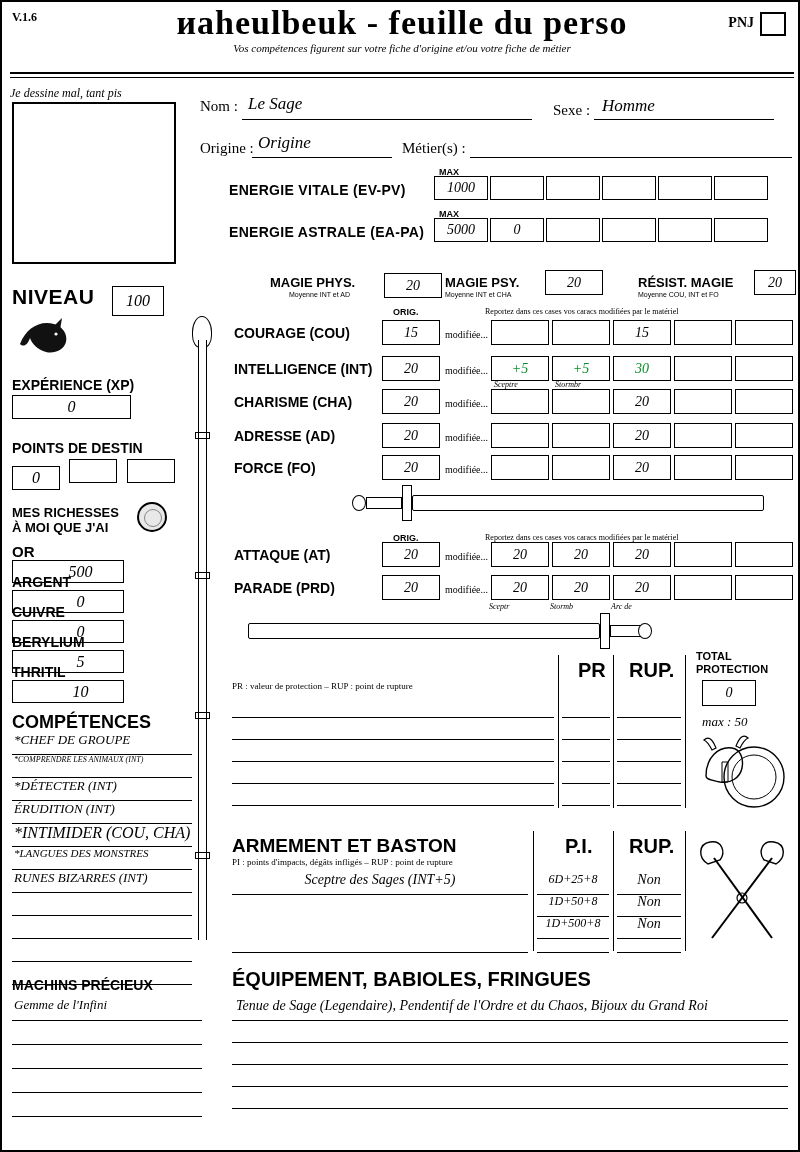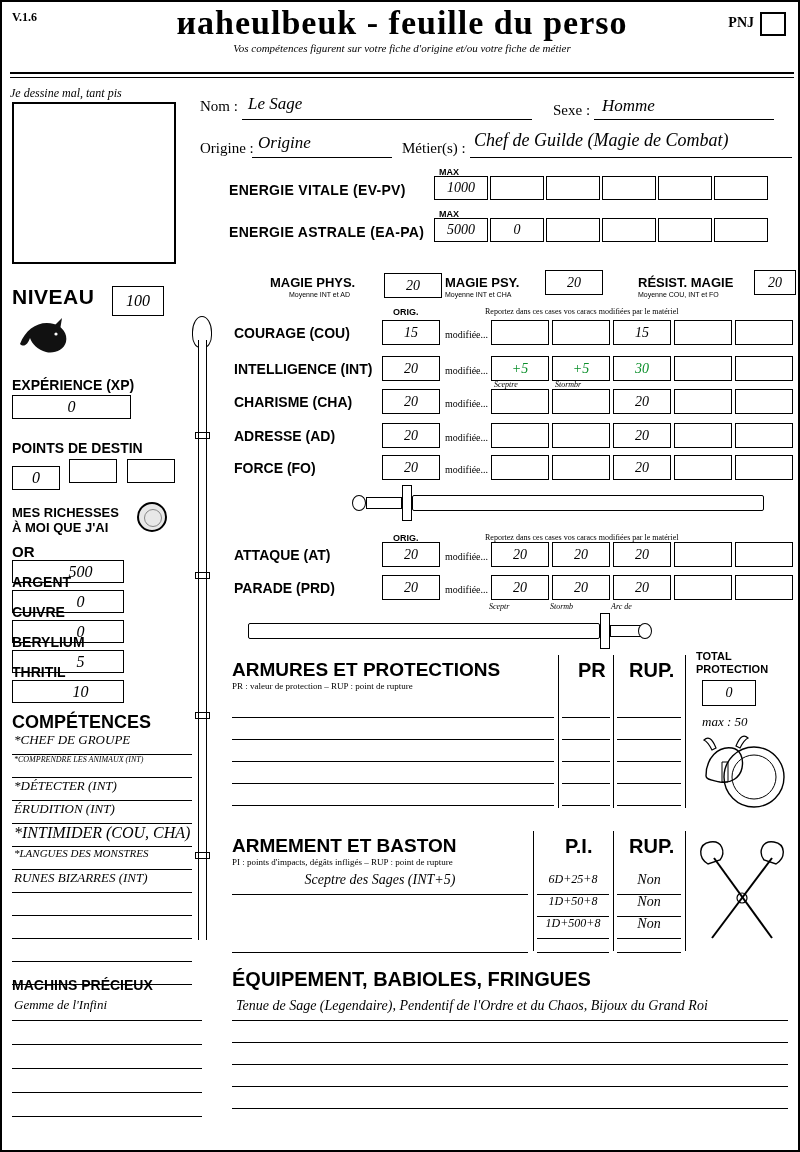--- a/index.html
+++ b/index.html
@@ -139,21 +139,20 @@
   <div class="fld-lbl" style="left:551px;top:100px;">Sexe :</div>
   <div class="line" style="left:592px;top:117px;width:180px;"></div>
   <div class="hwline" style="left:600px;top:94px;">Homme</div>
 
   <div class="fld-lbl" style="left:198px;top:138px;">Origine :</div>
   <div class="line" style="left:250px;top:155px;width:140px;"></div>
   <div class="hwline" style="left:256px;top:131px;">Origine</div>
 
   <div class="fld-lbl" style="left:400px;top:138px;">Métier(s) :</div>
   <div class="line" style="left:468px;top:155px;width:322px;"></div>
-  <div class="hwline" style="left:472px;top:128px;font-size:18px;">Chef de Guilde  (Magie de Combat)</div>
 
   <div class="en-lbl" style="left:227px;top:180px;">ENERGIE VITALE (EV-PV)</div>
   <div class="maxcap" style="left:437px;top:165px;">MAX</div>
   <div class="ebox" style="left:432px;top:174px;width:52px;">
       <span>1000</span>
     </div>
   <div class="ebox" style="left:488px;top:174px;width:52px;">
       <span></span>
     </div>
   <div class="ebox" style="left:544px;top:174px;width:52px;"></div>
@@ -455,21 +454,20 @@
 
   <div class="staff">
     <div class="knob"></div>
     <div class="shaft"></div>
     <div class="band" style="top:120px;"></div>
     <div class="band" style="top:260px;"></div>
     <div class="band" style="top:400px;"></div>
     <div class="band" style="top:540px;"></div>
   </div>
 
-  <div class="sec-title" style="left:230px;top:657px;">ARMURES ET PROTECTIONS</div>
   <div class="sec-sub" style="left:230px;top:679px;">PR : valeur de protection – RUP : point de rupture</div>
   <div class="col-h" style="left:576px;top:657px;">PR</div>
   <div class="col-h" style="left:627px;top:657px;">RUP.</div>
   <div class="vline" style="left:556px;top:653px;height:153px;"></div>
   <div class="vline" style="left:611px;top:653px;height:153px;"></div>
   <div class="vline" style="left:683px;top:653px;height:153px;"></div>
 
   <div class="trow" style="left:230px;top:693px;width:322px;height:22px;">
       <span></span>
     </div>

